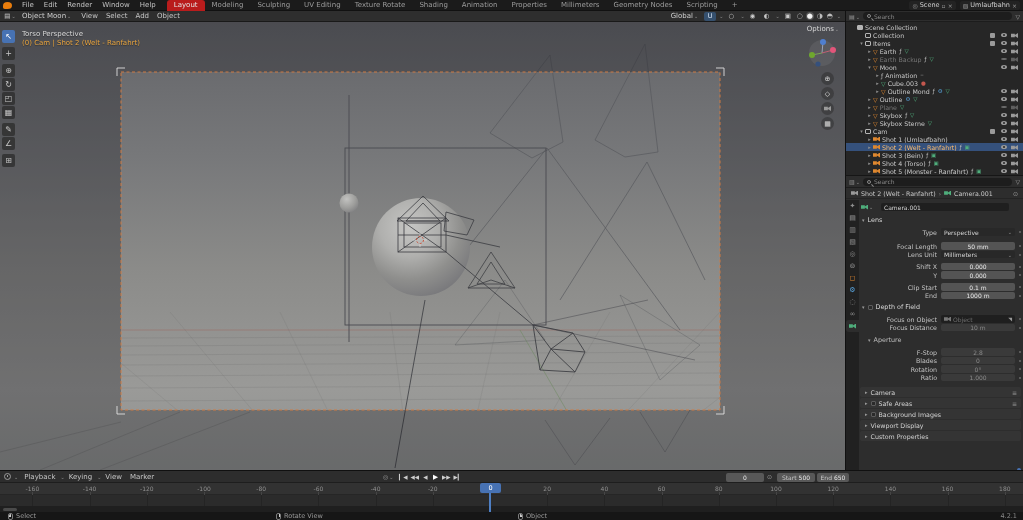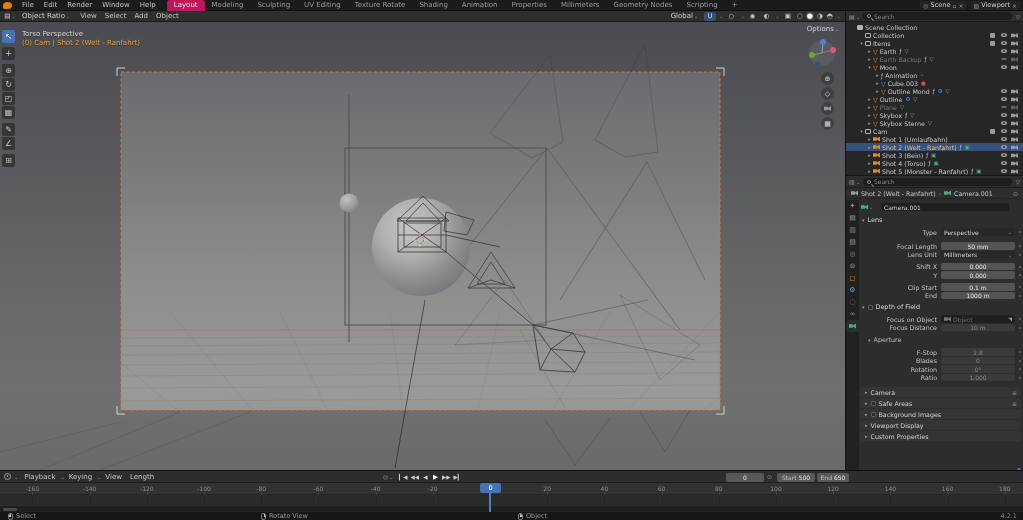--- a/index.html
+++ b/index.html
@@ -5,21 +5,21 @@
 *{box-sizing:border-box;margin:0;padding:0}
 body{width:1023px;height:520px;background:#1d1d1d;font-family:"DejaVu Sans",sans-serif;overflow:hidden;position:relative;color:#c7c7c7}
 .abs{position:absolute}
 .flex{display:flex;align-items:center}
 
 #topbar{left:0;top:0;width:1023px;height:11px;background:#1b1b1b;border-bottom:1px solid #111;font-size:7px;color:#c2c2c2;display:flex;align-items:center;gap:0;padding:0 3px;white-space:nowrap}
 .logo{width:9px;height:7px;background:#e87d0d;border-radius:50% 50% 50% 20%;margin-right:5px;flex:none}
 .tmenu{padding:0 5px;cursor:default}
 #ws-tabs{display:flex;margin-left:6px;height:11px;align-items:stretch}
 .wtab{padding:1px 7px;color:#9c9c9c;display:flex;align-items:center}
-.wtab.active{background:#be185d;color:#e4e4e4;border-radius:3px 3px 0 0}
+.wtab.active{background:#b91c1c;color:#e4e4e4;border-radius:3px 3px 0 0}
 #topbar .spacer{flex:1}
 .tb-field{display:flex;align-items:center;background:#232323;border-radius:2px;height:9px;padding:0 3px;margin-left:4px;font-size:6.5px;color:#cfcfcf;gap:2px}
 .mini-ic{font-size:6px;color:#9a9a9a}
 
 #vph{left:0;top:11px;width:845px;height:11px;background:#2e2e2e;border-bottom:1px solid #191919;display:flex;align-items:center;font-size:7px;gap:2px;padding:0 4px;white-space:nowrap;position:absolute}
 .hbtn{padding:0 4px;color:#d0d0d0}
 .hmenu{padding:0 4px;color:#c6c6c6}
 .chev{font-size:5px;color:#9a9a9a;margin-left:1px}
 #vph .spacer{flex:1}
 .hic{width:12px;height:9px;border-radius:2px;display:flex;align-items:center;justify-content:center;font-size:6.5px;color:#c9c9c9}
@@ -137,28 +137,28 @@
   <span class="wtab">+</span>
   <span class="spacer"></span>
   <span class="tb-field">
     <span class="mini-ic">◎</span>
     <span>Scene</span>
     <span class="mini-ic">▫</span>
     <span class="mini-ic">×</span>
   </span>
   <span class="tb-field">
     <span class="mini-ic">▧</span>
-    <span>Viewport</span>
+    <span>Umlaufbahn</span>
     <span class="mini-ic">×</span>
   </span>
 </div>
 
 <div id="vph">
   <span class="hic">▤<span class="chev">⌄</span></span>
-  <span class="hbtn"><span>Object Ratio</span><span class="chev">⌄</span></span>
+  <span class="hbtn"><span>Object Moon</span><span class="chev">⌄</span></span>
   <span id="vp-menus" class="flex">
       <span class="hmenu">View</span>
       <span class="hmenu">Select</span>
       <span class="hmenu">Add</span>
       <span class="hmenu">Object</span>
     </span>
   <span class="spacer"></span>
   <span class="hbtn"><span>Global</span><span class="chev">⌄</span></span>
   <span class="hic on">U</span>
     <span class="chev">⌄</span>
@@ -729,21 +729,21 @@
 <div id="timeline">
   <div id="tl-head">
     <span class="clockic"></span>
       <span class="chev">⌄</span>
     <span id="tl-menus" class="flex">
         <span class="hmenu">Playback</span>
         <span class="chev">⌄</span>
         <span class="hmenu">Keying</span>
         <span class="chev">⌄</span>
         <span class="hmenu">View</span>
-        <span class="hmenu">Length</span>
+        <span class="hmenu">Marker</span>
       </span>
     <span style="position:absolute;left:383px" class="flex">
         <span class="mini-ic">◎</span>
         <span class="chev">⌄</span>
       </span>
     <span id="pb-group">
         <span class="pbtn">▎◀</span>
         <span class="pbtn">◀◀</span>
         <span class="pbtn">◀</span>
         <span class="pbtn play">▶</span>
@@ -829,21 +829,21 @@
 </div>
 
 <div id="statusbar">
   <span id="version">4.2.1</span>
 <div class="hint" style="left: 8px;">
       <span class="mouse lmb">
         <i></i>
       </span>
       <span>Select</span>
     </div>
-    <div class="hint" style="left: 261px;">
+    <div class="hint" style="left: 276px;">
       <span class="mouse mmb">
         <i></i>
       </span>
       <span>Rotate View</span>
     </div>
     <div class="hint" style="left: 518px;">
       <span class="mouse rmb">
         <i></i>
       </span>
       <span>Object</span>

